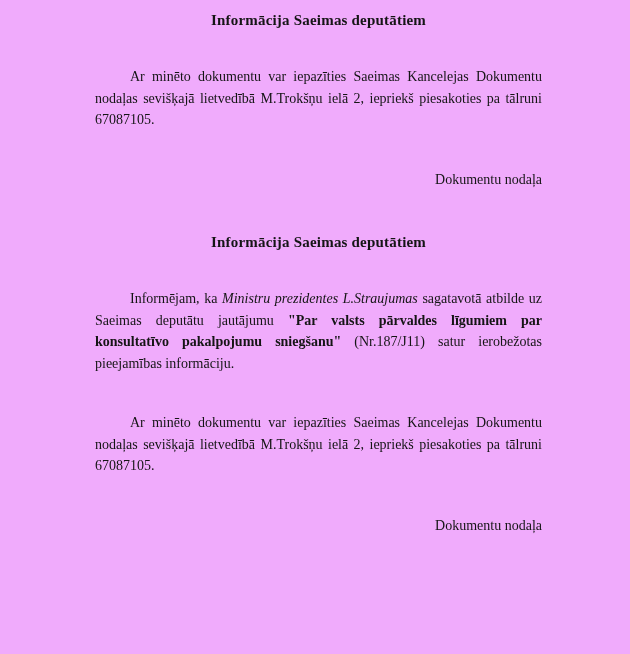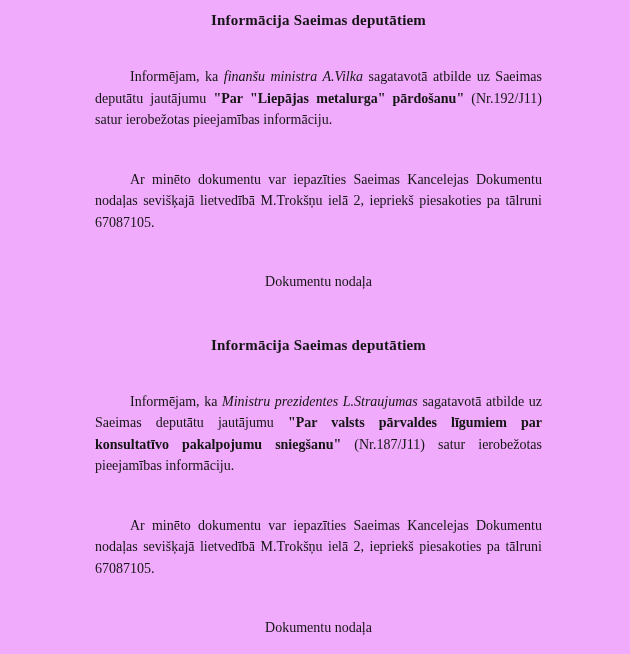--- a/index.html
+++ b/index.html
@@ -29,34 +29,33 @@
     line-height: 21.5px;
     text-align: justify;
     text-indent: 35px;
     margin: 0 0 38px 0;
   }
   .para em { font-style: italic; }
   .para strong { font-weight: bold; }
   .signature {
     font-size: 14px;
     line-height: 21.5px;
-    text-align: center;
+    text-align: right;
     text-indent: 0;
     margin: 0 0 44px 0;
   }
 </style>
 </head>
 <body>
 
 <div class="page">
 
   <section>
     <h1 class="title">Informācija Saeimas deputātiem</h1>
 
-    <p class="para"><span>Informējam, ka </span><em>finanšu ministra A.Vilka</em><span> sagatavotā atbilde uz Saeimas deputātu jautājumu </span><strong>"Par "Liepājas metalurga" pārdošanu"</strong><span> (Nr.192/J11) satur ierobežotas pieejamības informāciju.</span></p>
 
     <p class="para">Ar minēto dokumentu var iepazīties Saeimas Kancelejas Dokumentu nodaļas sevišķajā lietvedībā M.Trokšņu ielā 2, iepriekš piesakoties pa tālruni 67087105.</p>
 
     <p class="signature">Dokumentu nodaļa</p>
   </section>
 
   <section>
     <h1 class="title">Informācija Saeimas deputātiem</h1>
 
     <p class="para"><span>Informējam, ka </span><em>Ministru prezidentes L.Straujumas</em><span> sagatavotā atbilde uz Saeimas deputātu jautājumu </span><strong>"Par valsts pārvaldes līgumiem par konsultatīvo pakalpojumu sniegšanu"</strong><span> (Nr.187/J11) satur ierobežotas pieejamības informāciju.</span></p>

